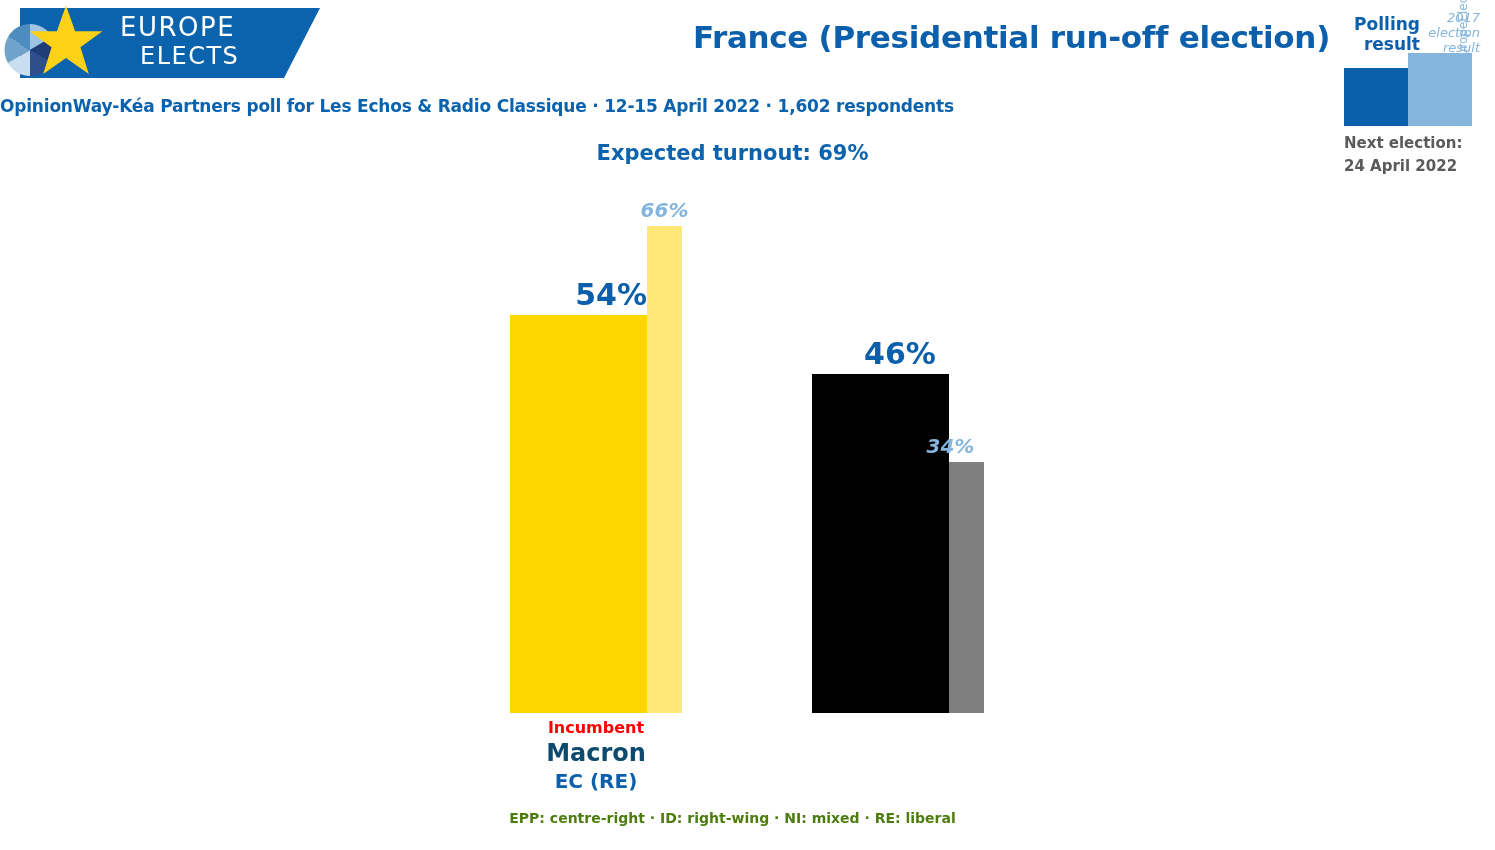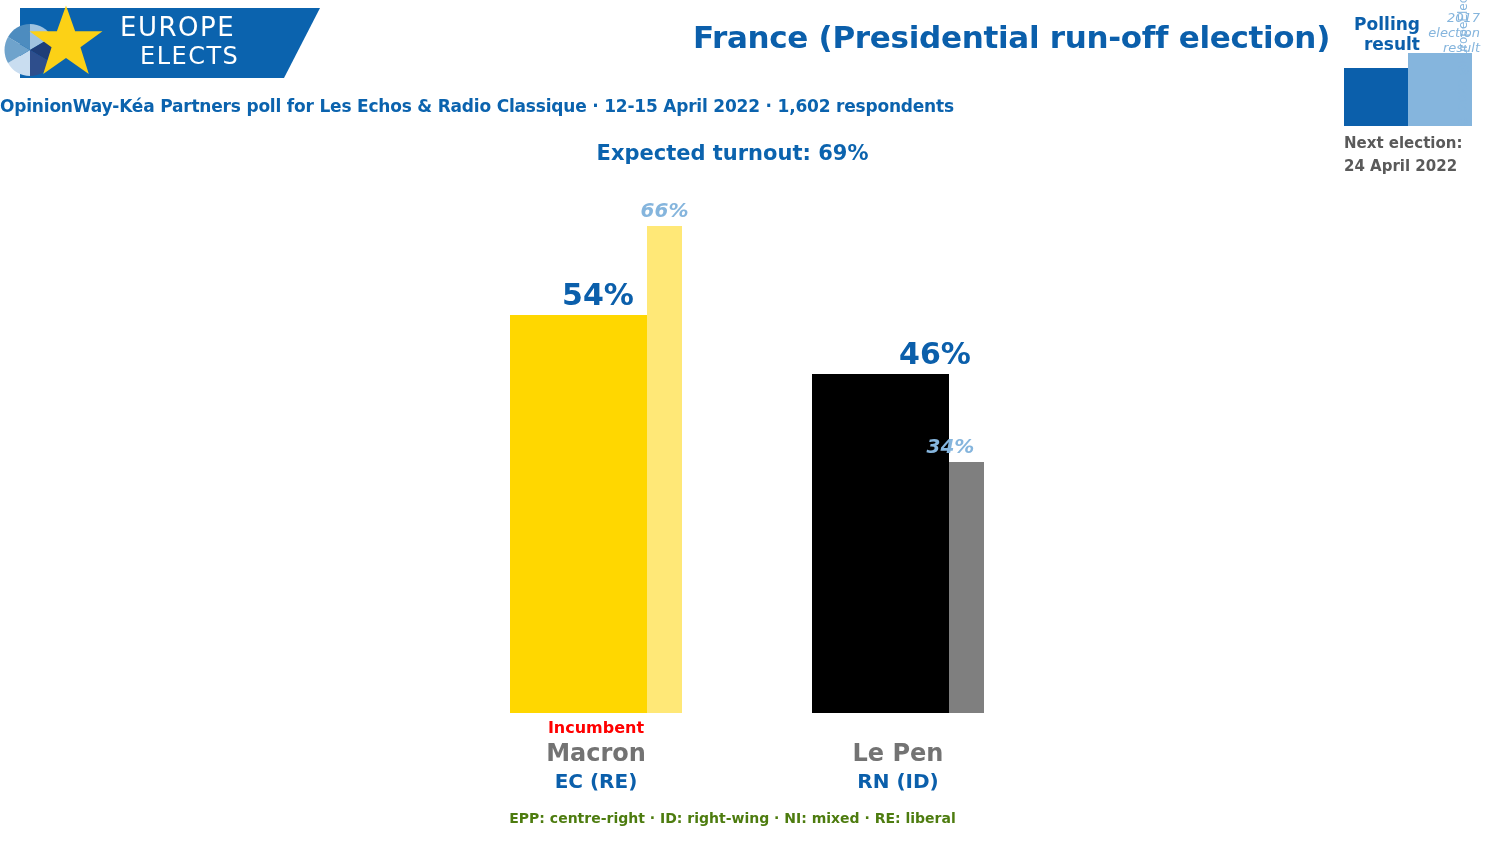--- a/index.html
+++ b/index.html
@@ -204,21 +204,21 @@
     text-align: center;
   }
   .cand-incumbent {
     color: #FF0000;
     font-size: 16px;
     font-weight: bold;
     height: 20px;
     line-height: 20px;
   }
   .cand-name {
-    color: #737373;
+    color: #0c4a6e;
     font-size: 24px;
     font-weight: bold;
     line-height: 30px;
   }
   .cand-party {
     color: #0B5FAB;
     font-size: 20px;
     font-weight: bold;
     line-height: 26px;
   }
@@ -268,31 +268,26 @@
   <div id="legend-next-election">
     <span>Next election:</span><br>
     <span>24 April 2022</span>
   </div>
 </div>
 <div id="copyright">© 2022 @EuropeElects</div>
 
 <div id="plot">
     <div class="bar" style="left: 510px; width: 137px; height: 398.455px; background: rgb(255, 215, 0);"></div>
     <div class="bar" style="left: 647px; width: 35px; height: 487px; background: rgb(255, 232, 119);"></div>
-    <div class="bar-value poll" style="left: 549px; top: 276.545px; width: 98px; text-align: center;">54%</div>
+    <div class="bar-value poll" style="left: 549px; top: 276.545px; width: 98px; text-align: right;">54%</div>
     <div class="bar-value prev" style="left: 624.5px; top: 198px; width: 80px; text-align: center;">66%</div>
     <div class="cand-block" style="left: 450px; top: 718px; width: 292px;">
       <div class="cand-incumbent">Incumbent</div>
       <div class="cand-name">Macron</div>
       <div class="cand-party">EC (RE)</div>
     </div>
     <div class="bar" style="left: 812px; width: 137px; height: 339.424px; background: rgb(0, 0, 0);"></div>
     <div class="bar" style="left: 949px; width: 35px; height: 250.879px; background: rgb(127, 127, 127);"></div>
-    <div class="bar-value poll" style="left: 886px; top: 335.576px; width: 98px; text-align: center;">46%</div>
+    <div class="bar-value poll" style="left: 851px; top: 335.576px; width: 98px; text-align: center;">46%</div>
     <div class="bar-value prev" style="left: 926.5px; top: 434.121px; width: 80px; ">34%</div>
-    <div class="cand-block" style="left: 752px; top: 718px; width: 292px;">
-      <div class="cand-incumbent"></div>
-      <div class="cand-name">Le Pen</div>
-      <div class="cand-party">RN (ID)</div>
-    </div>
   </div>
 
 <div id="footnote">EPP: centre-right · ID: right-wing · NI: mixed · RE: liberal</div>
 
 </body></html>

